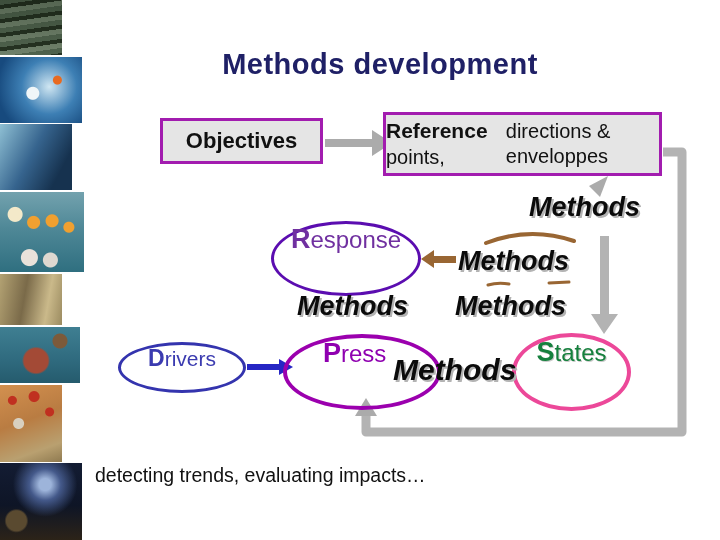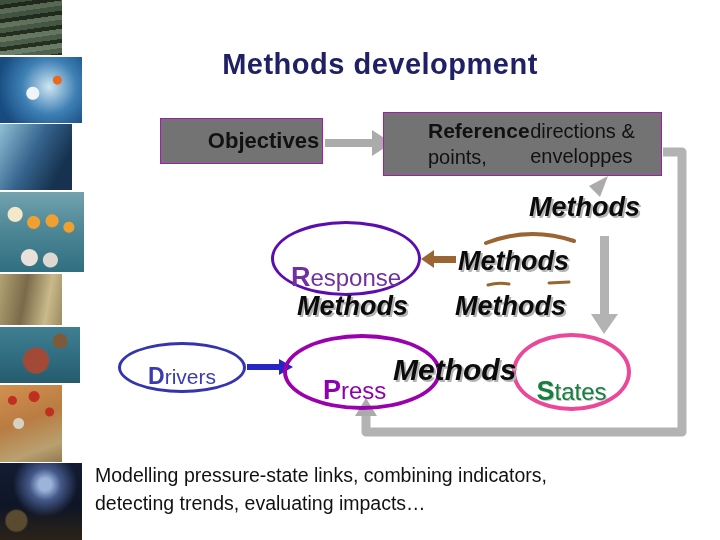--- a/index.html
+++ b/index.html
@@ -38,26 +38,26 @@
       radial-gradient(circle at 80% 35%,#c03020 0 4px,transparent 5px),
       radial-gradient(circle at 30% 50%,#d8d0c0 0 5px,transparent 6px),
       linear-gradient(160deg,#d3904f 0%,#b97c42 45%,#b9a070 80%,#8f7a50 100%);}
   .p8{top:463px;width:82px;height:77px;background:
       radial-gradient(circle at 55% 28%,#9db4da 0 6px,#44598a 22%,transparent 45%),
       radial-gradient(circle at 20% 75%,#5a4a30 0 10px,transparent 12px),
       linear-gradient(#131c33 0%,#0e1526 55%,#2c2318 100%);}
 
   .title{left:100px;top:48px;width:560px;text-align:center;font-size:29px;font-weight:bold;color:#1f2066;letter-spacing:0.5px;}
 
-  .rectbox{background:#737373;border:1px solid #a21caf;box-sizing:border-box;display:flex;align-items:center;justify-content:center;padding-left:44px;}
+  .rectbox{background:#e5e5e5;border:3px solid #a21caf;box-sizing:border-box;display:flex;align-items:center;justify-content:center;}
   .objectives{left:160px;top:118px;width:163px;height:46px;font-size:22px;font-weight:bold;color:#111;}
   .reference{left:383px;top:112px;width:279px;height:64px;flex-direction:row;font-size:20px;color:#111;line-height:1.25;}
   .reference b{font-size:21px;}
 
-  .ellipse{border-radius:50%;box-sizing:border-box;display:flex;align-items:flex-end;justify-content:center;background:transparent;}
+  .ellipse{border-radius:50%;box-sizing:border-box;display:flex;align-items:flex-start;justify-content:center;background:transparent;}
   .response{left:271px;top:221px;width:150px;height:75px;border:3px solid #5b0db0;color:#7030a0;font-size:24px;}
   .response b{font-size:27px;}
   .drivers{left:118px;top:342px;width:128px;height:51px;border:3px solid #3434ae;color:#3b3bb0;font-size:21px;}
   .drivers b{font-size:23px;}
   .press{left:283px;top:334px;width:158px;height:76px;border:4px solid #9b00ae;color:#8f00b0;font-size:24px;justify-content:flex-start;padding-left:36px;}
   .press b{font-size:27px;}
   .states{left:512px;top:333px;width:119px;height:78px;border:4px solid #ec4899;color:#15803d;font-size:24px;text-shadow:1px 1px 0 #c9c9c9;}
   .states b{font-size:27px;}
 
   .methods{color:#0b0b0b;font-weight:bold;font-size:27px;text-shadow:2px 2px 0 #b3b3b3;white-space:nowrap;font-style:italic;}
@@ -128,15 +128,14 @@
   <span><b>S</b><span>tates</span></span>
 </div>
 
 <div class="methods m1 abs">Methods</div>
 <div class="methods m2 abs">Methods</div>
 <div class="methods m3 abs">Methods</div>
 <div class="methods m4 abs">Methods</div>
 <div class="methods m5 abs">Methods</div>
 
 <div class="caption abs">
-  <div>Modelling pressure-state links, combining indicators,</div>
   <div>detecting trends, evaluating impacts…</div>
 </div>
 
 </body></html>

